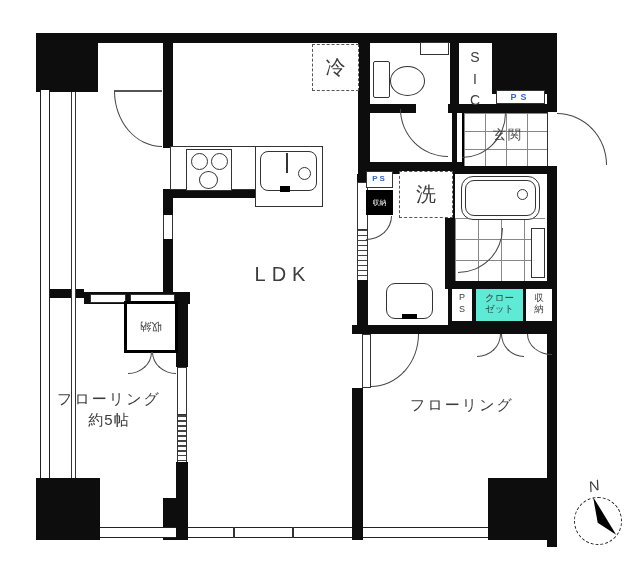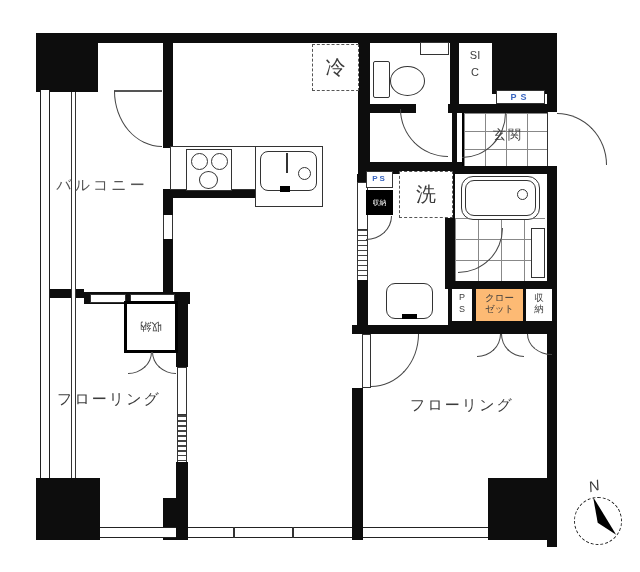--- a/index.html
+++ b/index.html
@@ -71,21 +71,21 @@
   <div class="abs" style="left:547px;top:112px;width:10px;height:54px;background:#fff;border-left:1px solid #333;"></div>
   <div class="abs arc-tr" style="left:557px;top:113px;width:50px;height:52px;"></div>
   <div class="abs arc-br" style="left:462px;top:113px;width:44px;height:45px;"></div>
   <div class="abs lbl" style="left:486px;top:126px;width:44px;font-size:13px;letter-spacing:2px;">玄関</div>
 
   <div class="abs box2" style="left:373px;top:61px;width:17px;height:37px;border-radius:2px;"></div>
   <div class="abs circle" style="left:390px;top:66px;width:35px;height:30px;"></div>
   <div class="abs box" style="left:420px;top:42px;width:29px;height:13px;"></div>
   <div class="abs arc-bl" style="left:400px;top:109px;width:48px;height:48px;"></div>
 
-  <div class="abs lbl" style="left:460px;top:47px;width:30px;height:58px;font-size:11px;">
+  <div class="abs lbl" style="left:460px;top:47px;width:30px;height:58px;font-size:14px;">
     <div class="vtext" style="width:13px;line-height:1.55;">SIC</div>
   </div>
 
   <div class="abs box" style="left:496px;top:90px;width:49px;height:14px;">
     <div class="lbl" style="font-size:9px;font-weight:bold;letter-spacing:4px;line-height:12px;color:#3a66c0;">PS</div>
   </div>
 
   <div class="abs dash" style="left:312px;top:44px;width:47px;height:47px;">
     <div class="lbl" style="font-size:20px;line-height:44px;">冷</div>
   </div>
@@ -96,22 +96,22 @@
   <div class="abs circle" style="left:191px;top:153px;width:17px;height:17px;"></div>
   <div class="abs circle" style="left:211px;top:153px;width:17px;height:17px;"></div>
   <div class="abs circle" style="left:199px;top:171px;width:19px;height:18px;"></div>
   <div class="abs box2" style="left:260px;top:151px;width:57px;height:40px;border-radius:8px;"></div>
   <div class="abs" style="left:286px;top:153px;width:2px;height:20px;background:#333;"></div>
   <div class="abs circle" style="left:298px;top:167px;width:13px;height:13px;border-width:1.2px;"></div>
   <div class="abs" style="left:280px;top:186px;width:10px;height:6px;background:#000;"></div>
 
   <div class="abs" style="left:114px;top:90px;width:48px;height:1.5px;background:#555;"></div>
   <div class="abs arc-bl" style="left:114px;top:91px;width:48px;height:56px;"></div>
-  <div class="abs lbl" style="left:52px;top:176px;width:100px;font-size:15px;letter-spacing:3px;color:#555;">バルコニー</div>
 
+  <div class="abs lbl" style="left:233px;top:263px;width:100px;font-size:20px;letter-spacing:6px;">LDK</div>
 
   <div class="abs box" style="left:357px;top:182px;width:11px;height:48px;"></div>
   <div class="abs hatch" style="left:357px;top:230px;width:11px;height:50px;"></div>
   <div class="abs box" style="left:366px;top:171px;width:27px;height:17px;">
     <div class="lbl" style="font-size:8px;font-weight:bold;letter-spacing:2px;line-height:14px;color:#3a66c0;">PS</div>
   </div>
   <div class="abs" style="left:366px;top:190px;width:27px;height:25px;background:#000;">
     <div class="lbl" style="font-size:7px;line-height:25px;color:#fff;">収納</div>
   </div>
   <div class="abs arc-br" style="left:366px;top:216px;width:26px;height:24px;"></div>
@@ -124,21 +124,21 @@
   <div class="abs tile" style="left:455px;top:218px;width:90px;height:63px;background-size:23px 21px;"></div>
   <div class="abs box2" style="left:461px;top:176px;width:79px;height:44px;border-radius:12px;"></div>
   <div class="abs box" style="left:465px;top:180px;width:71px;height:36px;border-radius:9px;"></div>
   <div class="abs circle" style="left:517px;top:189px;width:11px;height:11px;border-width:1px;"></div>
   <div class="abs box" style="left:531px;top:228px;width:14px;height:50px;"></div>
   <div class="abs arc-br" style="left:458px;top:228px;width:45px;height:45px;"></div>
 
   <div class="abs" style="left:452px;top:289px;width:20px;height:32px;background:#fff;">
     <div class="vtext lbl" style="width:10px;font-size:9px;line-height:1.3;padding-top:3px;">PS</div>
   </div>
-  <div class="abs" style="left:476px;top:289px;width:47px;height:32px;background:#fdba74;">
+  <div class="abs" style="left:476px;top:289px;width:47px;height:32px;background:#5eead4;">
     <div class="vtext lbl" style="width:32px;font-size:9.5px;line-height:1.2;padding-top:3px;white-space:normal;">クローゼット</div>
   </div>
   <div class="abs" style="left:526px;top:289px;width:26px;height:32px;background:#fff;">
     <div class="vtext lbl" style="width:11px;font-size:9.5px;line-height:1.2;padding-top:3px;">収納</div>
   </div>
   <div class="abs arc-br" style="left:477px;top:334px;width:24px;height:23px;"></div>
   <div class="abs arc-bl" style="left:501px;top:334px;width:23px;height:23px;"></div>
   <div class="abs arc-bl" style="left:527px;top:334px;width:25px;height:21px;"></div>
 
   <div class="abs" style="left:352px;top:334px;width:11px;height:54px;background:#fff;"></div>
@@ -149,18 +149,19 @@
   <div class="abs box" style="left:90px;top:294px;width:36px;height:9px;"></div>
   <div class="abs box" style="left:130px;top:294px;width:45px;height:9px;"></div>
   <div class="abs" style="left:124px;top:301px;width:54px;height:52px;background:#fff;border:3px solid #000;">
     <div class="lbl flip" style="font-size:11px;line-height:46px;">収納</div>
   </div>
   <div class="abs arc-br" style="left:128px;top:352px;width:24px;height:22px;"></div>
   <div class="abs arc-bl" style="left:152px;top:352px;width:24px;height:22px;"></div>
   <div class="abs box" style="left:177px;top:367px;width:10px;height:48px;"></div>
   <div class="abs hatch" style="left:177px;top:415px;width:10px;height:47px;"></div>
   <div class="abs lbl" style="left:50px;top:390px;width:118px;font-size:15px;letter-spacing:2px;">フローリング</div>
+  <div class="abs lbl" style="left:50px;top:411px;width:118px;font-size:15px;letter-spacing:1px;">約5帖</div>
 
   <div class="abs" style="left:574px;top:497px;width:48px;height:48px;border:1.5px dashed #222;border-radius:50%;"></div>
   <div class="abs" style="left:587px;top:496px;width:26px;height:44px;background:#000;clip-path:polygon(38% 0,100% 94%,38% 60%);transform:rotate(-10deg);"></div>
   <div class="abs lbl" style="left:580px;top:477px;width:28px;font-size:15px;font-style:italic;transform:rotate(-14deg);">N</div>
 
 </div>
 
 </body></html>

